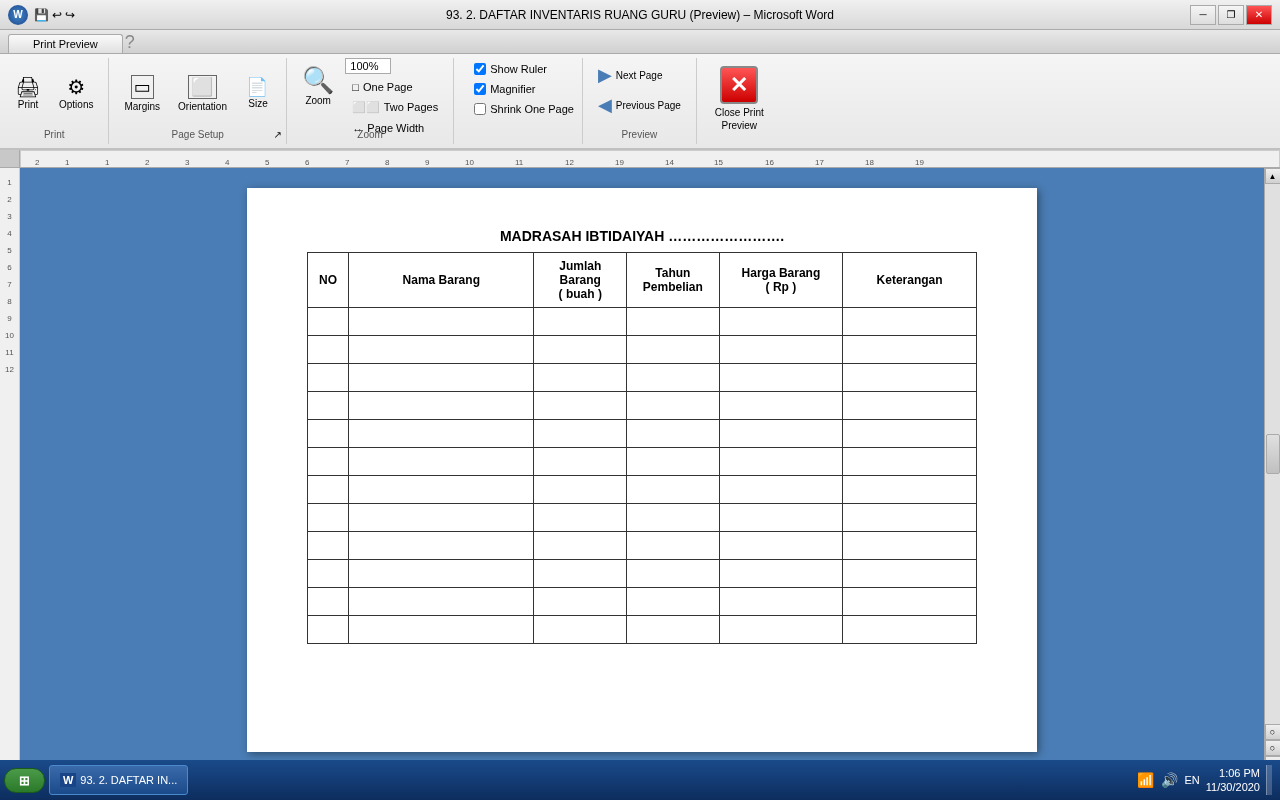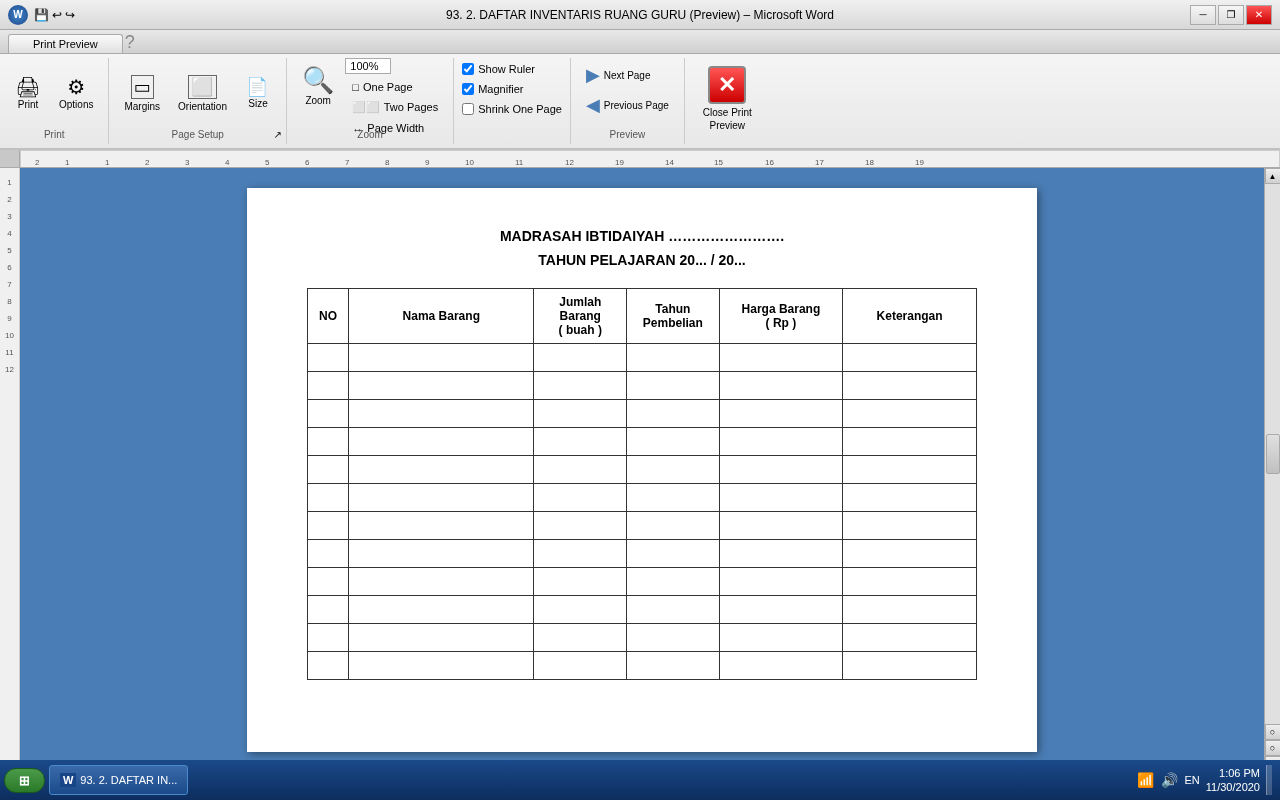--- a/index.html
+++ b/index.html
@@ -144,20 +144,21 @@
       font-size: 22px;
       font-weight: bold;
     }
 
     .checkbox-row {
       display: flex;
       align-items: center;
       gap: 4px;
       font-size: 11px;
       padding: 1px 0;
+      margin-left: 12px;
     }
     .checkbox-row input[type=checkbox] { width: 12px; height: 12px; }
 
     
     .ruler-area {
       height: 18px;
       background: #d4d4d4;
       border-bottom: 1px solid #aaa;
       display: flex;
       align-items: center;
@@ -537,21 +538,20 @@
       <span>9</span>
       <span>10</span>
       <span>11</span>
       <span>12</span>
   </div>
 
   <div class="scroll-area">
     <div class="page-container">
       <div class="page">
         <p class="page-title2">MADRASAH IBTIDAIYAH …………………….</p>
-        <p class="page-title3">TAHUN PELAJARAN 20... / 20...</p>
 
         <table class="inventory-table">
           <thead>
             <tr>
               <th class="col-no">NO</th>
               <th class="col-nama">Nama Barang</th>
               <th class="col-jumlah">Jumlah Barang<br>( buah )</th>
               <th class="col-tahun">Tahun<br>Pembelian</th>
               <th class="col-harga">Harga Barang<br>( Rp )</th>
               <th class="col-ket">Keterangan</th>

